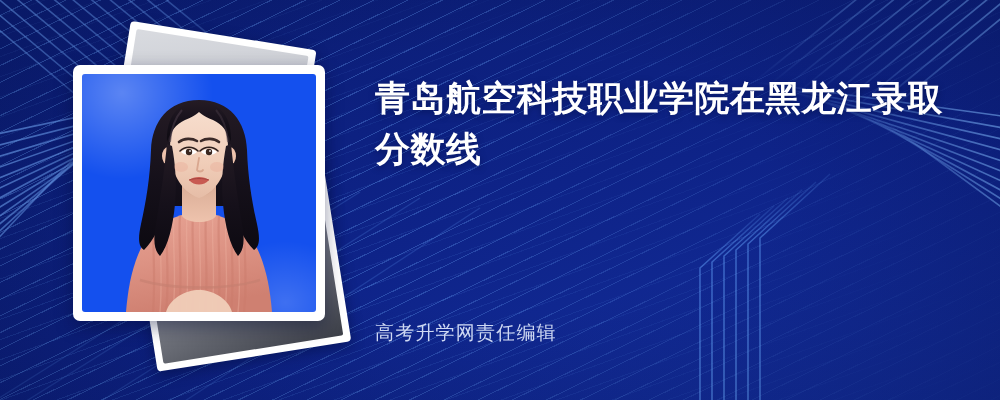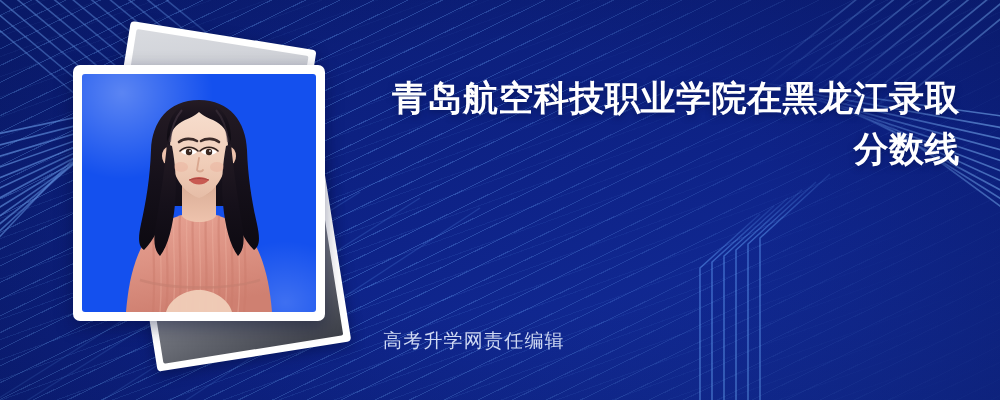--- a/index.html
+++ b/index.html
@@ -149,21 +149,20 @@
   }
   .portrait { position: absolute; inset: 0; }
 
   
   .text-block {
     position: absolute;
     left: 375px;
     top: 0;
     width: 600px;
     height: 400px;
-    text-align: right;
   }
   .headline {
     position: absolute;
     top: 72px;
     left: 0;
     width: 585px;
     margin: 0;
     color: #ffffff;
     font-size: 35px;
     font-weight: bold;
@@ -179,21 +178,21 @@
     color: #ffffff;
     font-size: 28px;
     font-weight: bold;
     letter-spacing: 2px;
     text-shadow: 0 2px 6px rgba(4,14,70,0.5);
   }
   .author-role {
     position: absolute;
     top: 320px;
     left: 0;
-    margin: 8px;
+    margin: 0;
     color: #cfd9f3;
     font-size: 19px;
     font-weight: normal;
     letter-spacing: 1.2px;
   }
 </style>
 </head>
 <body>
 
 <div id="banner">

